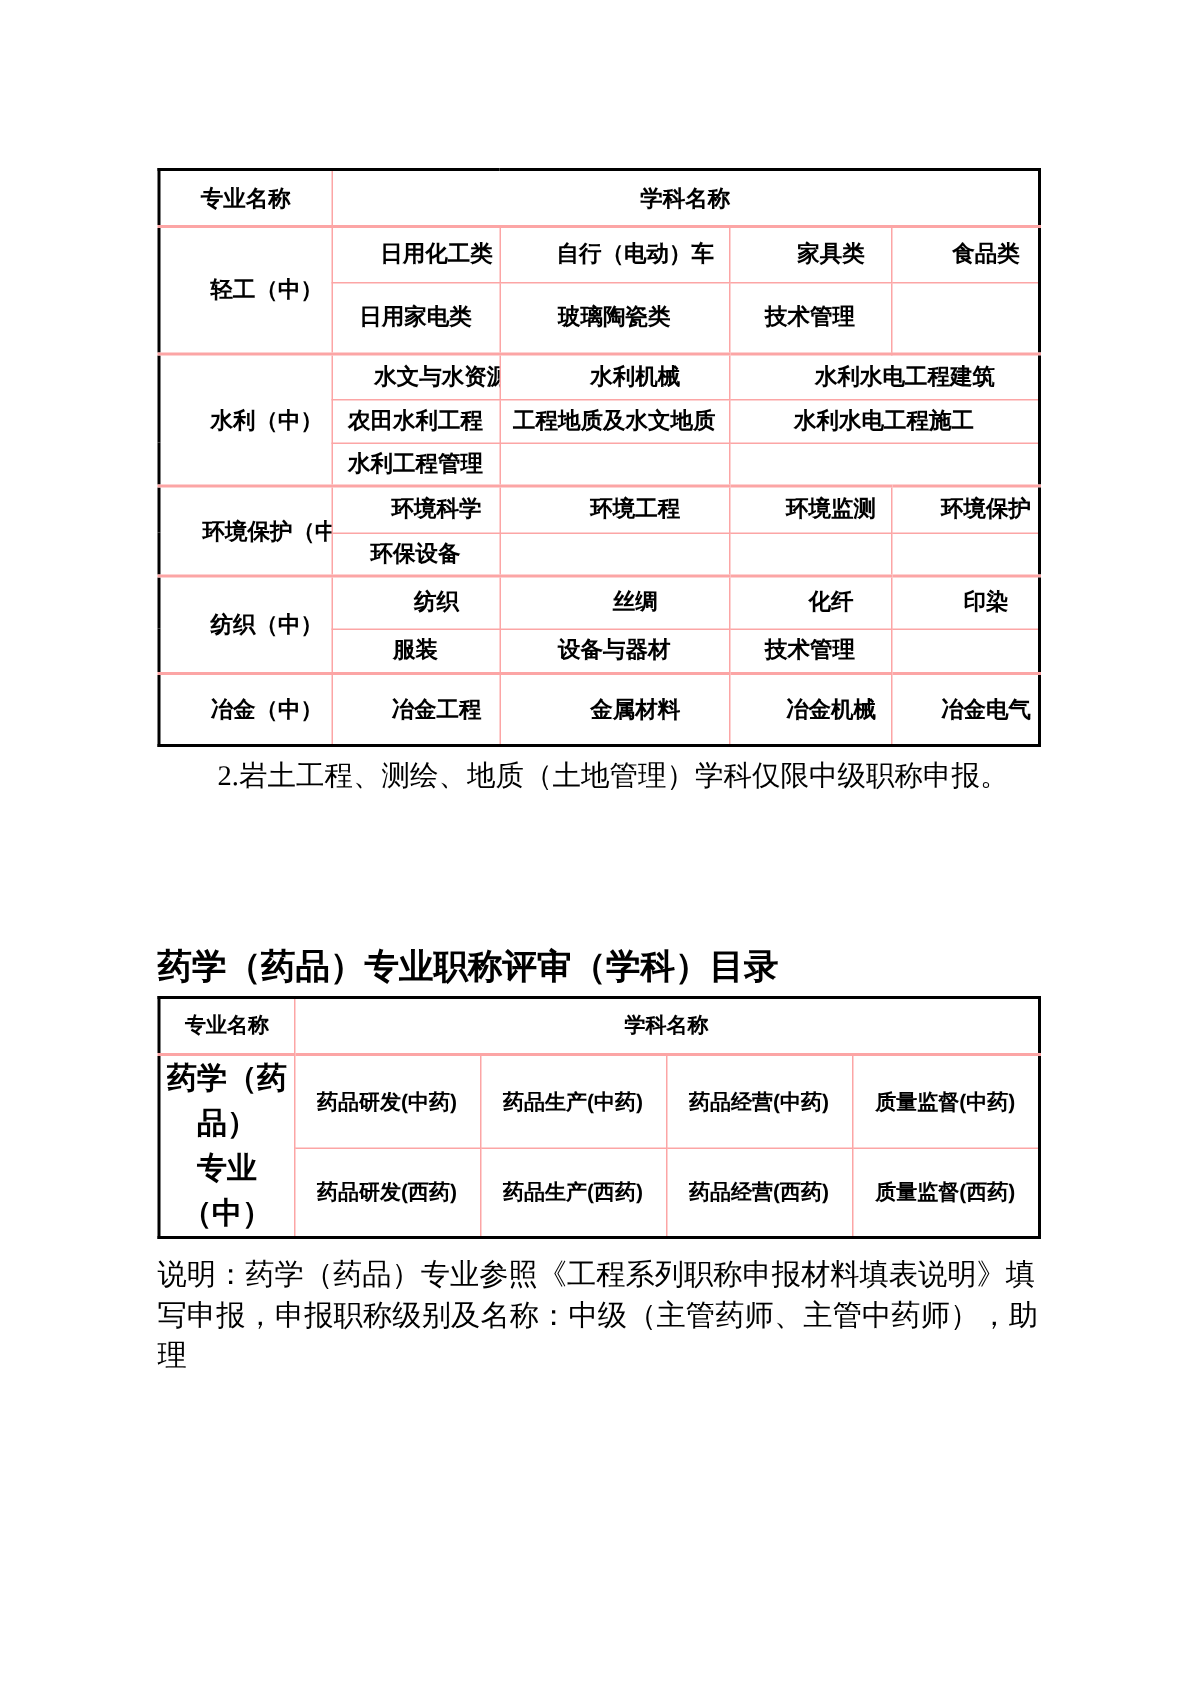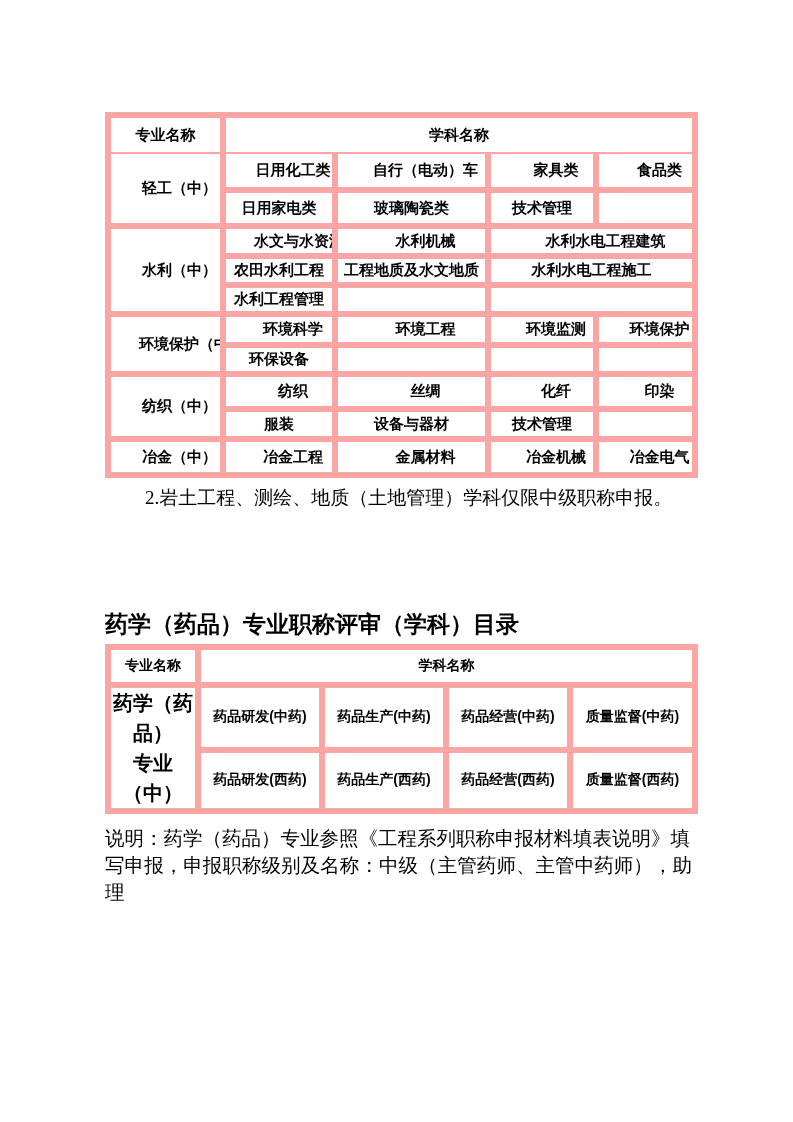--- a/index.html
+++ b/index.html
@@ -18,34 +18,34 @@
   }
 
   
   table.cat {
     border-collapse: collapse;
     table-layout: fixed;
     width: 587px;
     border: 2px solid #000;
   }
   table.cat td {
-    border: 6px solid #fca5a5;
+    border: 1px solid #fca5a5;
     font-family: "Liberation Sans", sans-serif;
     font-weight: bold;
     font-size: 15px;
     text-align: center;
     vertical-align: middle;
     overflow: hidden;
     white-space: nowrap;
   }
   tr.grp td { border-top-width: 2px; padding-left: 28px; }
   tr.hdr td { border-bottom-width: 2px; }
 
   
-  .r38 { height: 38px; } .r37 { height: 37px; } .r36 { height: 36px; border-radius: 18px; }
+  .r38 { height: 38px; } .r37 { height: 37px; } .r36 { height: 48px; border-radius: 18px; }
   .r35 { height: 35px; } .r31 { height: 31px; } .r30 { height: 30px; }
   .r29 { height: 29px; }
 
   
   table.pharm td { font-size: 14px; }
   table.pharm td.pname { font-size: 20px; white-space: normal; line-height: 1.5; }
 
   
   .notes { margin-top: 7px; font-size: 19px; line-height: 26px; }
   .notes .ind { padding-left: 40px; }

